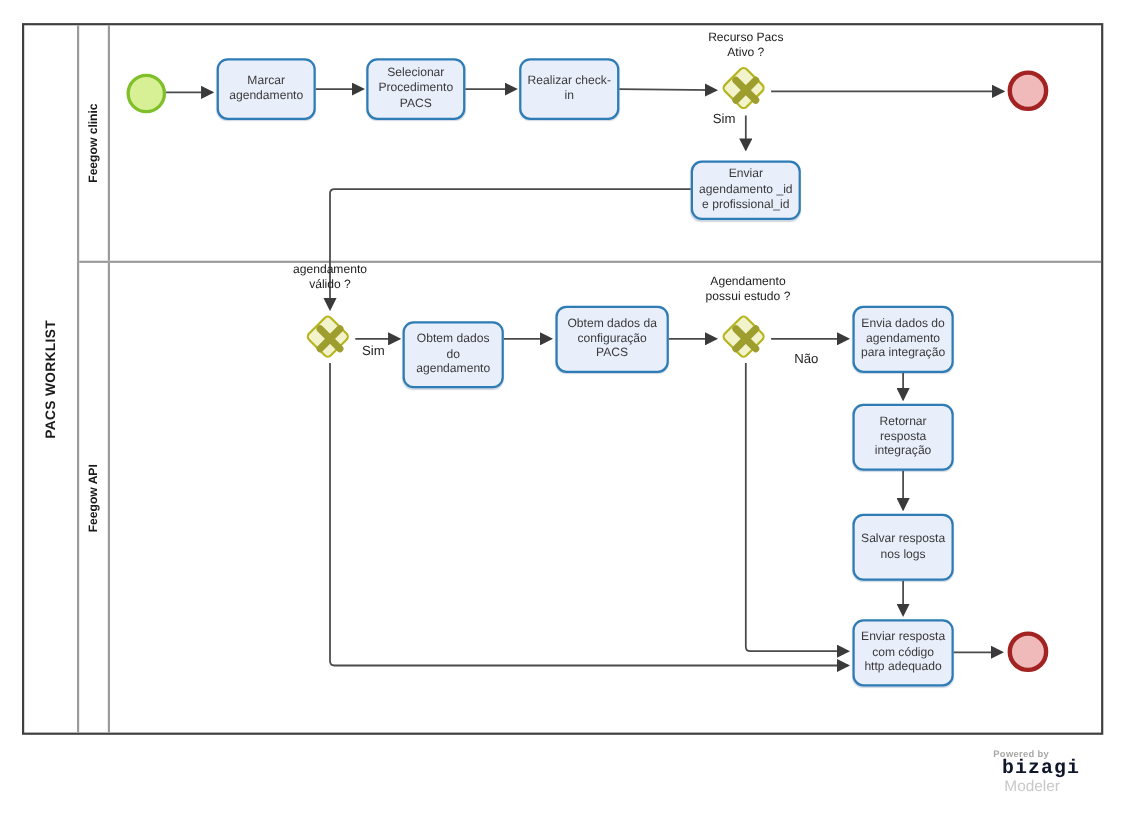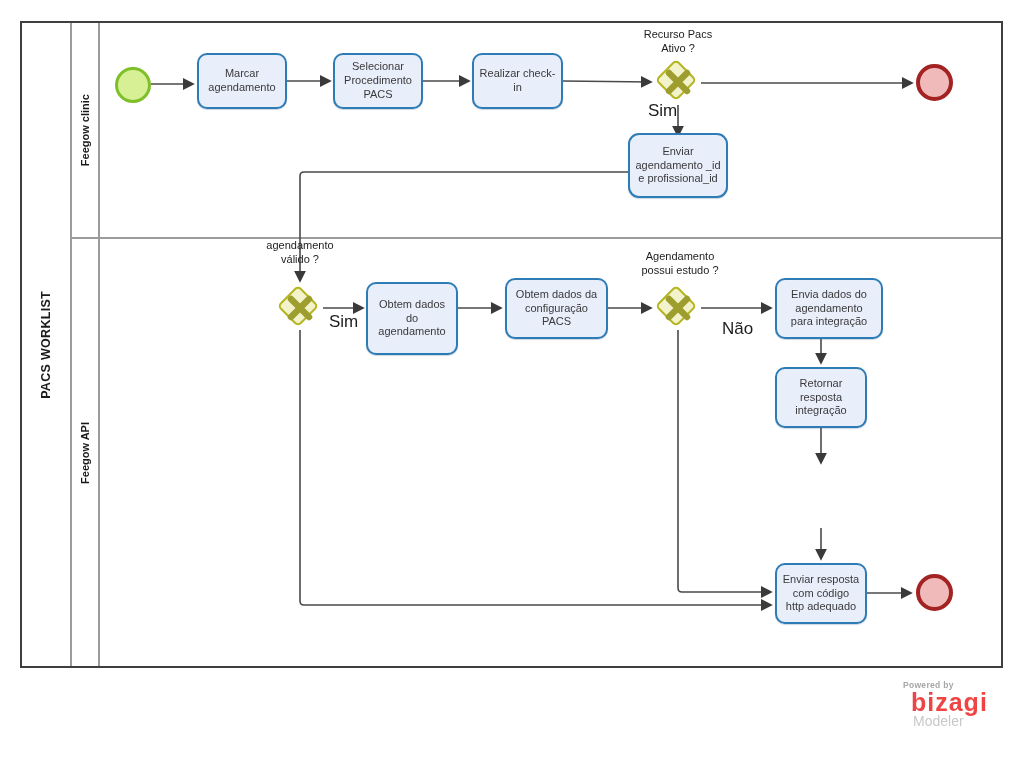--- a/index.html
+++ b/index.html
@@ -113,39 +113,39 @@
   .node-label {
     position: absolute;
     font-size: 11px;
     line-height: 1.25;
     color: #1d1d1d;
     text-align: center;
     white-space: pre-line;
   }
   .edge-label {
     position: absolute;
-    font-size: 17px;
+    font-size: 12px;
     color: #1d1d1d;
     white-space: nowrap;
   }
 
   
   .brand { position: absolute; left: 903px; top: 680px; width: 114px; }
   .brand .powered {
     padding-right: 12px;
     font-size: 8.5px;
     font-weight: bold;
     color: #a6a6a6;
     letter-spacing: 0.3px;
   }
   .brand .bizagi {
-    font-family: Liberation Sans, sans-serif;
-    font-size: 25px;
+    font-family: Liberation Mono, monospace;
+    font-size: 18px;
     font-weight: bold;
-    color: #ef4444;
+    color: #0f172a;
     line-height: 1.0;
     letter-spacing: 1px;
     padding-left: 8px;
   }
   .brand .modeler {
     font-size: 14px;
     color: #c8c8c8;
     padding-left: 10px;
     margin-top: -2px;
   }
@@ -203,45 +203,49 @@
   </div>
   <div class="task" style="left:333px; top:53px; width:90px; height:56px;align-items:center;">
     <span>Selecionar
 Procedimento
 PACS</span>
   </div>
   <div class="task" style="left:472px; top:53px; width:91px; height:56px;">
     <span>Realizar check-
 in</span>
   </div>
-  <div class="task" style="left:628px; top:133px; width:100px; height:65px;border-radius:11px;">
+  <div class="task" style="left:628px; top:146px; width:100px; height:54px;">
     <span>Enviar
 agendamento _id
 e profissional_id</span>
   </div>
 
-  <div class="task" style="left:366px; top:282px; width:92px; height:73px;justify-content:center;">
+  <div class="task" style="left:366px; top:292px; width:92px; height:61px;justify-content:center;">
     <span>Obtem dados
 do
 agendamento</span>
   </div>
   <div class="task" style="left:505px; top:278px; width:103px; height:61px;">
     <span>Obtem dados da
 configuração
 PACS</span>
   </div>
-  <div class="task" style="left:775px; top:278px; width:108px; height:61px;">
+  <div class="task" style="left:775px; top:278px; width:92px; height:61px;">
     <span>Envia dados do
 agendamento
 para integração</span>
   </div>
   <div class="task" style="left:775px; top:367px; width:92px; height:61px;">
     <span>Retornar
 resposta
 integração</span>
+  </div>
+  <div class="task" style="left:775px; top:467px; width:92px; height:61px;">
+    <span>Salvar resposta
+nos logs</span>
   </div>
   <div class="task" style="left:775px; top:563px; width:92px; height:61px;">
     <span>Enviar resposta
 com código
 http adequado</span>
   </div>
 
   <div class="gateway" style="left:654px; top:58px;">
     <div class="diamond"></div>
     <svg width="48" height="48">

